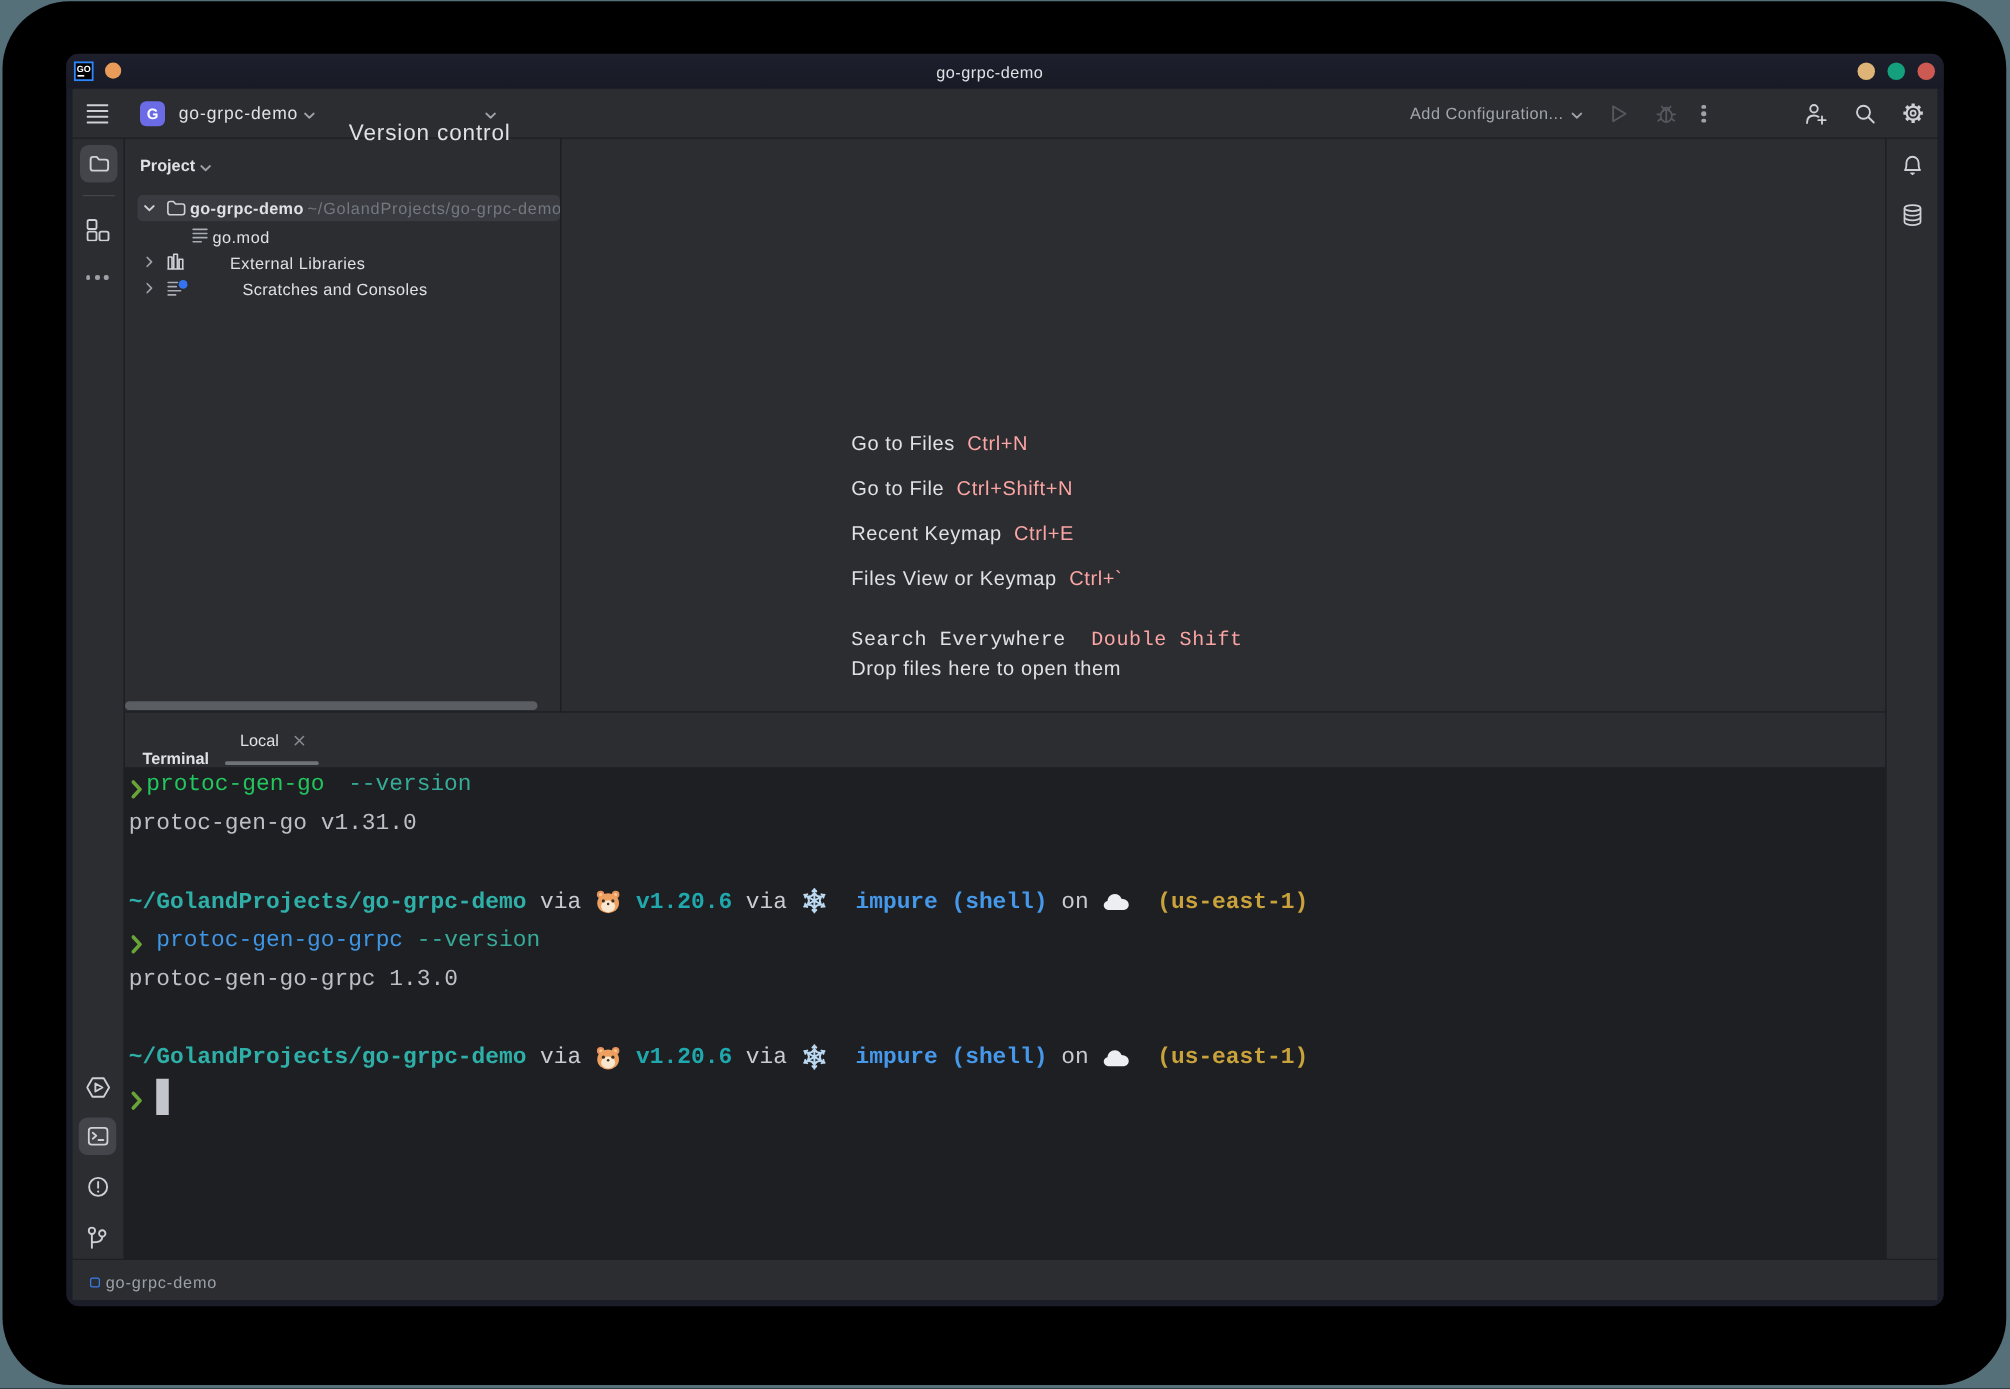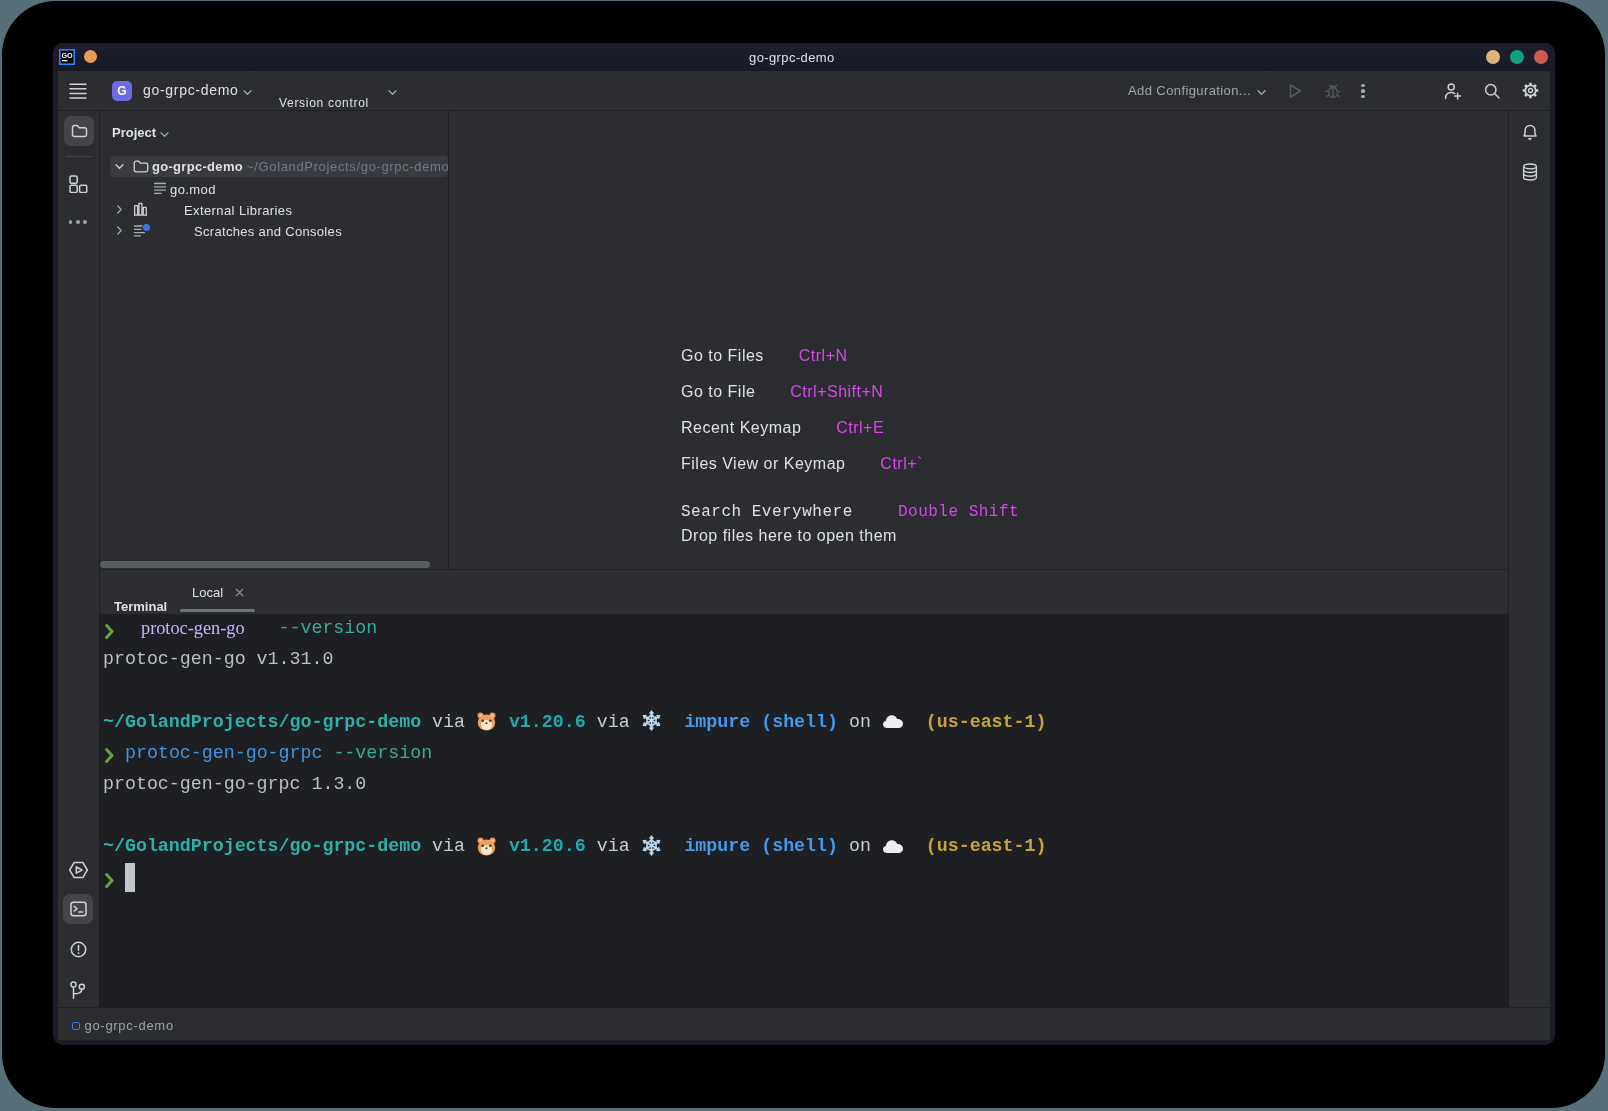--- a/index.html
+++ b/index.html
@@ -19,21 +19,21 @@
   #statusbar{left:5px;top:965px;width:1492px;height:32px;background:#2b2d30;}
   
   .sep{position:absolute;background:#1e1f22;}
   .txt{position:absolute;white-space:pre;}
   .ui{color:#dfe1e5;font-size:13px;}
   .tl{position:absolute;left:50px;height:32px;font-family:"Liberation Mono",monospace;
       font-size:18.3px;line-height:31.2px;white-space:pre;}
   .tl span{position:absolute;top:0;}
   .hintrow{position:absolute;left:628px;font-size:16px;letter-spacing:0.5px;white-space:pre;}
   .hl{color:#dfe1e5;}
-  .hs{color:#d946ef;margin-left:25px;}
+  .hs{color:#fca5a5;}
 </style>
 </head>
 <body>
 <div id="desk">
   <div id="blackpad"></div>
   <div id="win">
 
     <div class="abs" id="titlebar" style="left:0;top:0;width:1502px;height:28px;background:linear-gradient(#1d1f2d,#181a25);"></div>
     <div class="txt" style="left:696px;top:7px;font-size:13px;letter-spacing:0.4px;color:#dfe1e5;">go-grpc-demo</div>
 
@@ -66,21 +66,21 @@
     <svg class="abs" style="left:16px;top:39px;" width="18" height="18" viewBox="0 0 18 18" fill="none" stroke="#ced0d6" stroke-width="1.5" stroke-linecap="round">
       <path d="M1 2.2 H17 M1 6.8 H17 M1 11.4 H17 M1 16 H17"></path>
     </svg>
     <div class="abs" style="left:59px;top:38px;width:20px;height:20px;border-radius:5px;background:#6b6be5;">
       <div style="position:absolute;left:0;top:3px;width:20px;text-align:center;font-size:12px;font-weight:bold;color:#fff;">G</div>
     </div>
     <div class="txt" style="left:90px;top:39px;font-size:14px;letter-spacing:0.7px;color:#dfe1e5;">go-grpc-demo</div>
     <svg class="abs" style="left:189px;top:44px;" width="11" height="11" viewBox="0 0 11 11" fill="none" stroke="#9da1a8" stroke-width="1.4" stroke-linecap="round" stroke-linejoin="round">
         <path d="M2 3.8 L5.5 7.2 L9 3.8"></path>
       </svg>
-    <div class="txt" style="left:226px;top:53px;font-size:12px;letter-spacing:0.7px;color:#dfe1e5;">Version control</div>
+    <div class="txt" style="left:226px;top:53px;font-size:18px;letter-spacing:0.7px;color:#dfe1e5;">Version control</div>
     <svg class="abs" style="left:334px;top:44px;" width="11" height="11" viewBox="0 0 11 11" fill="none" stroke="#9da1a8" stroke-width="1.4" stroke-linecap="round" stroke-linejoin="round">
         <path d="M2 3.8 L5.5 7.2 L9 3.8"></path>
       </svg>
 
     <div class="txt" style="left:1075px;top:40px;font-size:13px;letter-spacing:0.4px;color:#a1a5ad;">Add Configuration...</div>
     <svg class="abs" style="left:1203px;top:44px;" width="11" height="11" viewBox="0 0 11 11" fill="none" stroke="#9da1a8" stroke-width="1.4" stroke-linecap="round" stroke-linejoin="round">
         <path d="M2 3.8 L5.5 7.2 L9 3.8"></path>
       </svg>
     <svg class="abs" style="left:1233px;top:39px;" width="18" height="18" viewBox="0 0 18 18" fill="none" stroke="#55585e" stroke-width="1.5" stroke-linejoin="round">
       <path d="M4.5 3 L14.5 9 L4.5 15 Z"></path>
@@ -213,21 +213,21 @@
     <div class="txt ui" style="left:61px;top:556px;font-weight:bold;">Terminal</div>
     <div class="txt ui" style="left:139px;top:542px;">Local</div>
     <svg class="abs" style="left:181px;top:544px;" width="11" height="11" viewBox="0 0 11 11" fill="none" stroke="#87898e" stroke-width="1.3" stroke-linecap="round">
         <path d="M2.2 2.2 L8.8 8.8 M8.8 2.2 L2.2 8.8"></path>
       </svg>
     <div class="abs" style="left:127px;top:566px;width:75px;height:3px;border-radius:1.5px;background:#6f737a;"></div>
 
     <div class="tl" style="top:570px;">
       <svg style="position:absolute;left:1.5px;top:10.5px;" width="9" height="15" viewBox="0 0 9 15" fill="none" stroke="#69a438" stroke-width="2.9" stroke-linejoin="round" stroke-linecap="round">
           <path d="M1.6 1.6 L7 7.5 L1.6 13.4"></path>
-        </svg><span style="left:38px;color:#c4b5fd;font-family:Liberation Serif, serif;">protoc-gen-go</span><span style="left:175.5px;color:#36ab97;">--version</span>
+        </svg><span style="left:14px;color:#22c55e;">protoc-gen-go</span><span style="left:175.5px;color:#36ab97;">--version</span>
     </div>
     <div class="tl" style="top:601.2px;"><span style="left:0;color:#bcbfc5;">protoc-gen-go v1.31.0</span></div>
     <div class="tl" style="top:663.6px;">
       <span style="left:0;color:#2eb0a9;font-weight:bold;">~/GolandProjects/go-grpc-demo</span><span style="left:329.1px;color:#c8cbd1;">via</span><span style="left:405.9px;color:#1fa9ae;font-weight:bold;">v1.20.6</span><span style="left:493.7px;color:#c8cbd1;">via</span><span style="left:581.4px;color:#4598ea;font-weight:bold;">impure (shell)</span><span style="left:746px;color:#c8cbd1;">on</span><span style="left:822.8px;color:#c9a23c;font-weight:bold;">(us-east-1)</span>
     </div>
     <div class="tl" style="top:694.8px;">
       <svg style="position:absolute;left:1.5px;top:10.5px;" width="9" height="15" viewBox="0 0 9 15" fill="none" stroke="#69a438" stroke-width="2.9" stroke-linejoin="round" stroke-linecap="round">
           <path d="M1.6 1.6 L7 7.5 L1.6 13.4"></path>
         </svg><span style="left:22px;color:#3f96e4;">protoc-gen-go-grpc</span><span style="left:230.4px;color:#36ab97;">--version</span>
     </div>

